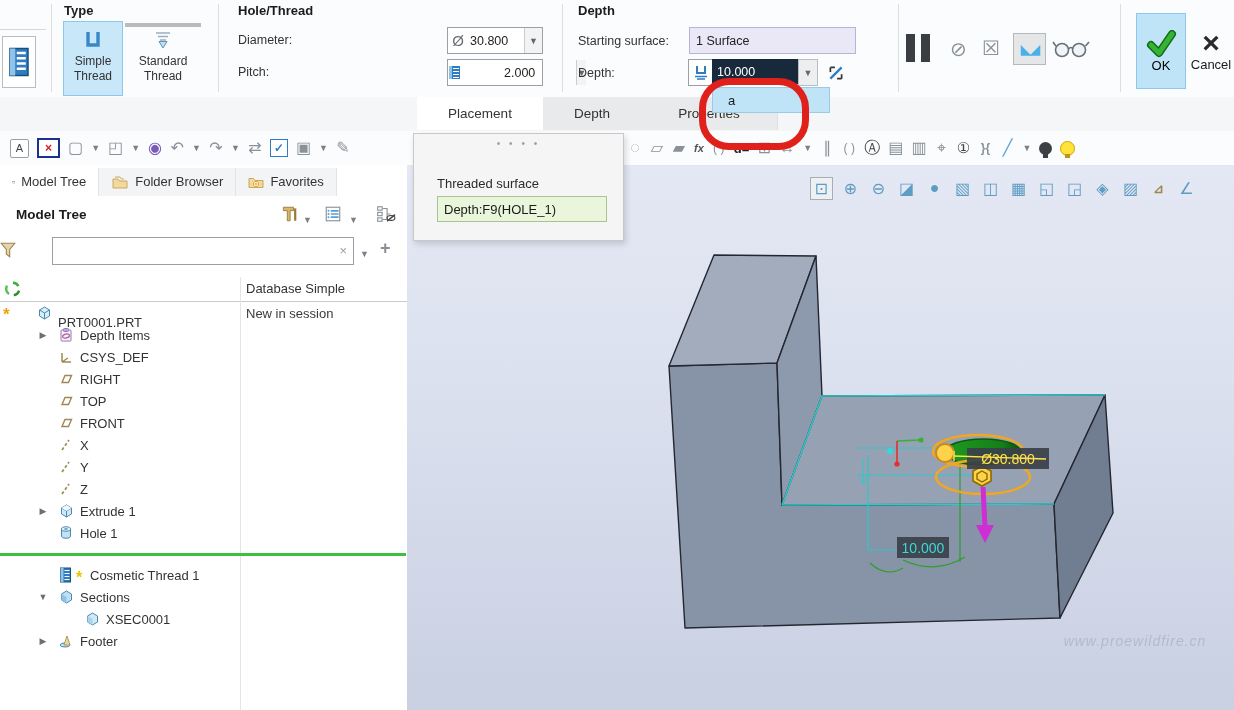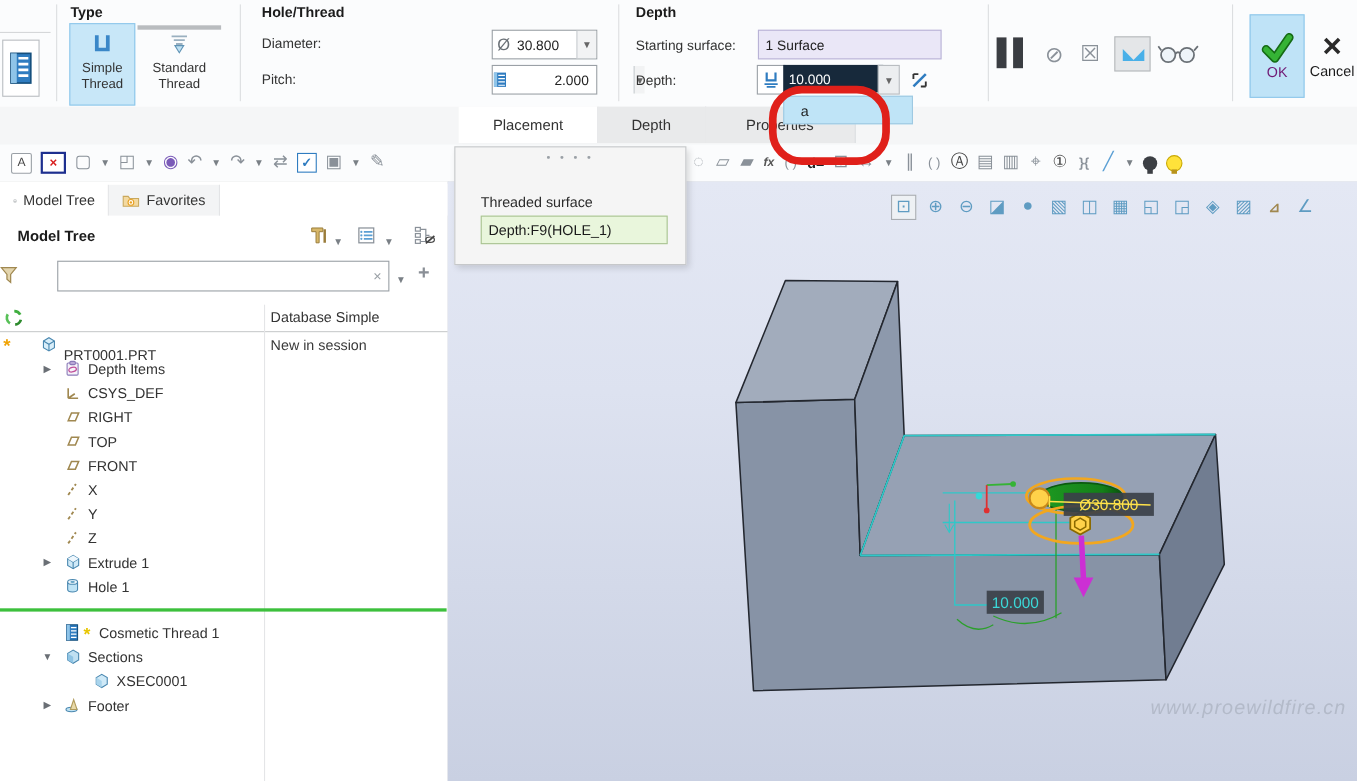--- a/index.html
+++ b/index.html
@@ -20,21 +20,21 @@
   .fld .ic{width:20px;display:flex;justify-content:center;align-items:center;}
   .fld .val{flex:1;padding-left:2px;}
   .fld .drop{width:17px;height:100%;border-left:1px solid #c9cdd1;display:flex;align-items:center;justify-content:center;color:#666;font-size:9px;background:#f2f3f4;}
   .lavender{background:#eae7f7!important;border-color:#b9b3d6!important;}
   .darkval{background:#17293b;color:#fff;font-size:12.5px;display:flex;align-items:center;padding-left:5px;}
   .sq-btn{position:absolute;border:1px solid #b9bdc1;background:#fff;display:flex;align-items:center;justify-content:center;}
   .pause-bar{position:absolute;width:9px;height:28px;background:#3a3d42;}
   .ctl-ic{position:absolute;font-size:20px;color:#8a9199;}
   .sel-box{position:absolute;background:#e4e6e8;border:1px solid #b6b9bc;display:flex;align-items:center;justify-content:center;}
   #ok-btn{left:1136px;top:13px;width:48px;height:74px;background:#bfe3f7;border:1px solid #8ec7ea;
-          display:flex;flex-direction:column;align-items:center;justify-content:center;font-size:13px;color:#701a75;}
+          display:flex;flex-direction:column;align-items:center;justify-content:center;font-size:13px;color:#000000;}
   #cancel-btn{left:1188px;top:13px;width:46px;height:74px;display:flex;flex-direction:column;align-items:center;justify-content:center;font-size:13px;color:#1b1b1b;}
   #cancel-btn .x{font-size:30px;font-weight:bold;color:#2a2a2a;line-height:28px;}
   
   #tabrow{left:0;top:97px;width:1234px;height:34px;background:#f5f6f7;border-bottom:1px solid #d5d7d9;}
   .dtab{position:absolute;top:0;height:33px;display:flex;align-items:center;justify-content:center;
         font-size:13.5px;color:#333;background:#e9eaeb;border-right:1px solid #dddfe1;}
   .dtab.active{background:#fff;}
   
   #depth-dd{left:712px;top:87px;width:116px;height:24px;background:#bfe4f7;border:1px solid #9ec9e2;z-index:30;
             display:flex;align-items:center;font-size:13px;color:#1b1b1b;}
@@ -90,21 +90,21 @@
             background:linear-gradient(180deg,#e4e8f4 0%,#dde2f0 35%,#c9d0e2 100%);}
   #gtoolbar{position:absolute;left:403px;top:10px;height:26px;display:flex;align-items:center;gap:7px;z-index:5;}
   .gti{width:21px;height:21px;display:flex;align-items:center;justify-content:center;font-size:16px;color:#5f9cc2;}
   .gti.sel{border:1px solid #a9adb2;background:#eef1f4;}
   .gti.tan{color:#a08850;font-size:13px;font-weight:bold;}
   
   #watermark{position:absolute;left:638px;top:468px;width:180px;text-align:center;z-index:3;}
   #wm-line1{font-size:36px;font-weight:bold;line-height:38px;white-space:nowrap;}
   #wm-line1 .o{color:#f04a22;}
   #wm-line1 .d{color:#33343a;}
-  #wm-url{font-size:18px;font-style:italic;color:#b3bac9;letter-spacing:1px;}
+  #wm-url{font-size:14px;font-style:italic;color:#b3bac9;letter-spacing:1px;}
   text{font-family:"Liberation Sans",sans-serif;}
 </style>
 </head>
 <body>
 
 <div id="app">
 
   <div id="ribbon" class="abs">
     <div class="abs" style="left:0;top:29px;width:46px;height:1px;background:#d5d7d9;"></div>
     <div class="sq-btn" style="left:2px;top:36px;width:32px;height:50px;">
@@ -276,20 +276,27 @@
       <span class="tbi caret">▼</span>
       <span class="bulb"></span>
       <span class="bulb on"></span>
     </div>
 
   <div id="treepanel" class="abs">
     <div id="tree-tabs">
       <div class="ttab active">
         <span style="font-size:9px;color:#6a7076;">▫</span>
         <span>Model Tree</span>
+      </div>
+      <div class="ttab">
+        <svg width="18" height="14" viewBox="0 0 18 14">
+          <path d="M2 4 h5 l1.5 2 H16 v7 H2 Z" fill="#f3d9a0" stroke="#c9a85c"></path>
+          <path d="M4 2 h5 l1.5 2 H13" fill="none" stroke="#c9a85c"></path>
+        </svg>
+        <span>Folder Browser</span>
       </div>
       <div class="ttab">
         <svg width="16" height="14" viewBox="0 0 16 14">
           <path d="M1 3.5 h4.5 l1.5 2 H15 v7 H1 Z" fill="#f3d9a0" stroke="#c9a85c"></path>
           <circle cx="8" cy="9" r="2.6" fill="#fff" stroke="#e8a020"></circle>
           <circle cx="8" cy="9" r="1.1" fill="#e8a020"></circle>
         </svg>
         <span>Favorites</span>
       </div>
     </div>

